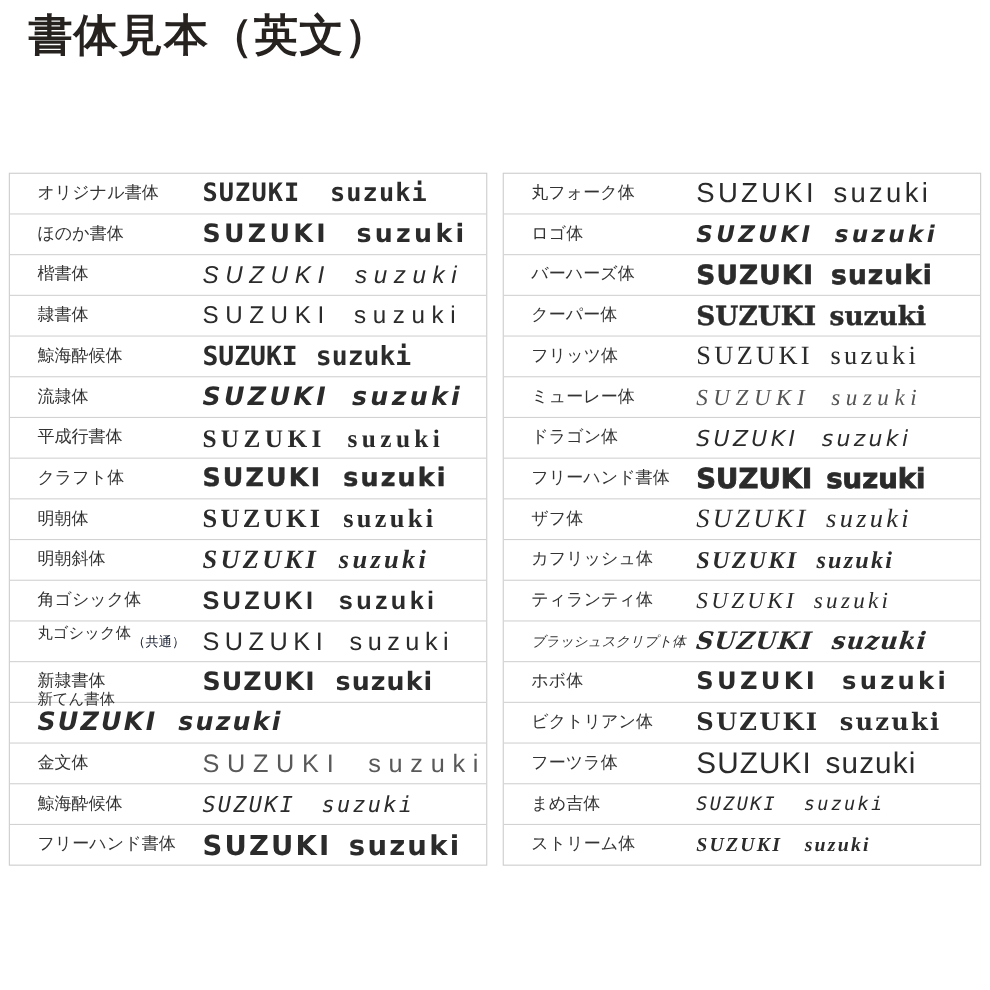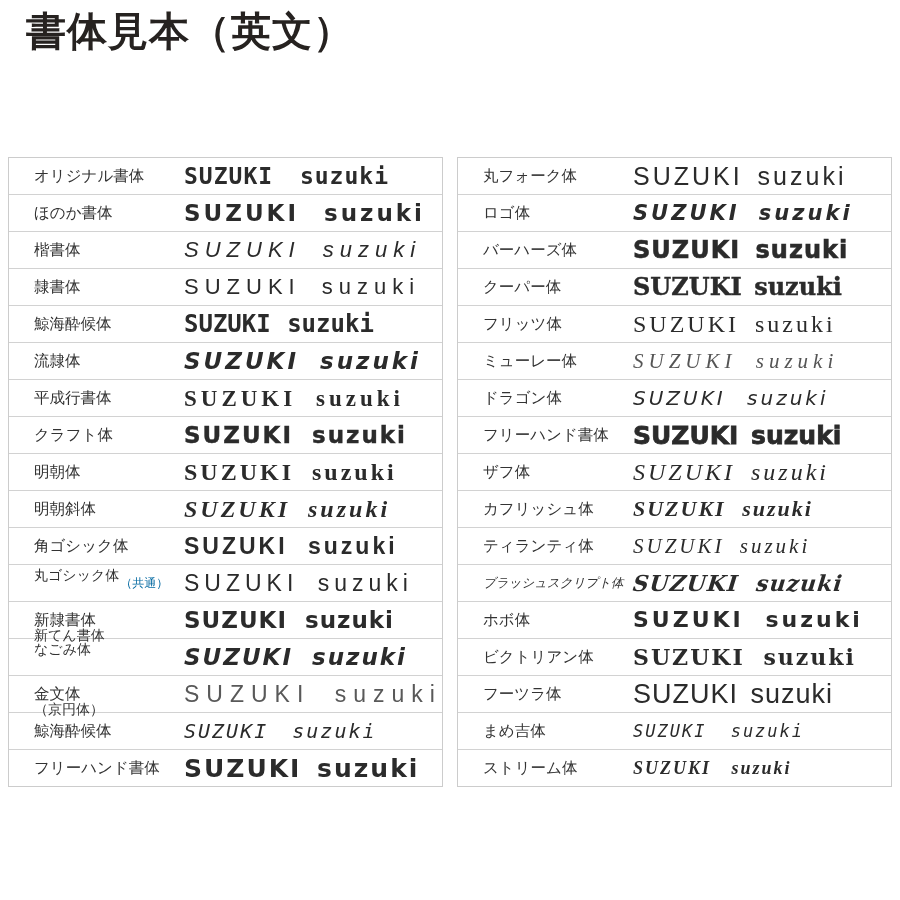--- a/index.html
+++ b/index.html
@@ -22,21 +22,21 @@
   .row {
     height:36px; border-bottom:1px solid #d2d2d2;
     display:flex; align-items:center; padding-left:25px;
   }
   .row:last-child { border-bottom:none; }
   .label { width:150px; flex-shrink:0; display:flex; align-items:center; color:#333333; }
   .lines { display:flex; flex-direction:column; justify-content:center; }
   .l1,.l2 { font-size:15.5px; line-height:1.15; white-space:nowrap; }
   .two-line .l1,.two-line .l2 { font-size:14px;margin-top:44px; }
   .small-label { font-size:12.5px !important;font-style:italic; }
-  .note { font-size:12px; color:#0369a1; margin-left:1px; white-space:nowrap; }
+  .note { font-size:12px; color:#0f172a; margin-left:1px; white-space:nowrap; }
   .sample { flex:1; white-space:nowrap; color:#2b2b2b; line-height:1; }
 
   
   .s-original   { font-family:"DejaVu Sans Mono",monospace; font-weight:600; font-size:23px; letter-spacing:1px; word-spacing:12px; }
   .s-honoka     { font-family:"DejaVu Sans",sans-serif; font-weight:700; font-size:23px; letter-spacing:3px; word-spacing:14px; }
   .s-kaisho     { font-family:"Liberation Sans",sans-serif; font-style:italic; font-size:22px; letter-spacing:6px; word-spacing:10px; }
   .s-reisho     { font-family:"Liberation Sans",sans-serif; font-size:22px; letter-spacing:6px; word-spacing:9px; }
   .s-shinreisho { font-family:"DejaVu Sans Mono",monospace; font-weight:700; font-size:24px; letter-spacing:0; word-spacing:2px; }
   .s-ryurei     { font-family:"DejaVu Sans",sans-serif; font-weight:700; font-style:italic; font-size:23px; letter-spacing:3px; word-spacing:10px; }
   .s-gyosho     { font-family:"Liberation Serif",serif; font-weight:600; font-size:23px; letter-spacing:4px; word-spacing:10px; }
@@ -201,27 +201,20 @@
     <div class="label">
       <div class="lines">
         <span class="l1">新隷書体</span>
 
       </div>
 
     </div>
     <div class="sample s-shinkai">SUZUKI suzuki</div>
   </div>
       <div class="row">
-    <div class="label two-line">
-      <div class="lines">
-        <span class="l1">なごみ体</span>
-        <span class="l2">（京円体）</span>
-      </div>
-
-    </div>
     <div class="sample s-nagomi">SUZUKI suzuki</div>
   </div>
       <div class="row">
     <div class="label">
       <div class="lines">
         <span class="l1">金文体</span>
 
       </div>
 
     </div>

